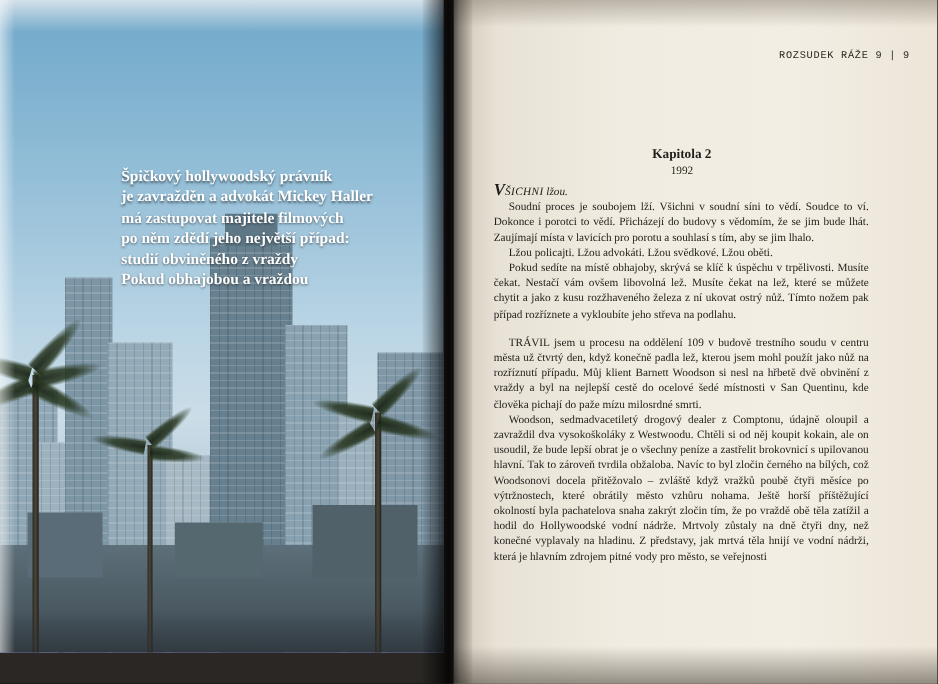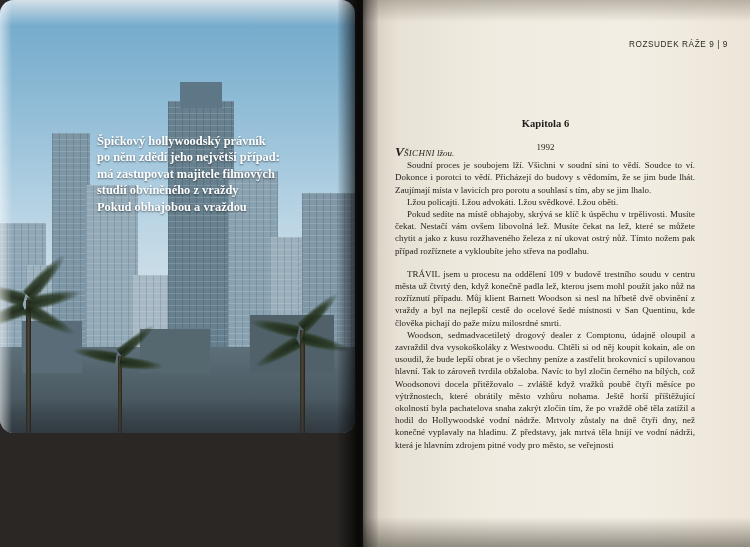--- a/index.html
+++ b/index.html
@@ -21,24 +21,23 @@
     background: #2a2724;
     overflow: hidden;
   }
 
   
   .left-page {
     position: absolute;
     left: 0;
     top: 0;
     width: 355px;
-    height: 433px;
+    height: 522px;
     overflow: hidden;
     background: #4c1d95;
-    border-radius: 14px;
   }
   .sky {
     position: absolute;
     left: 0; top: 0; right: 0; bottom: 0;
     background: linear-gradient(to bottom,
         #6fa7c9 0%,
         #86b6d2 18%,
         #a2c7dd 36%,
         #bcd6e5 52%,
         #cbdde7 64%,
@@ -147,41 +146,40 @@
     background: linear-gradient(to top, rgba(70,64,54,.55), rgba(70,64,54,0));
   }
 
   .running-head {
     position: absolute;
     right: 22px;
     top: 40px;
     font-size: 8.2px;
     letter-spacing: .6px;
     color: #2b2722;
-    font-family: Liberation Sans, sans-serif;
+    font-family: Liberation Mono, monospace;
     text-transform: uppercase;
   }
 
   .chapter-title {
     position: absolute;
     left: 0; right: 22px;
     top: 118px;
     text-align: center;
     font-size: 10.6px;
     font-weight: bold;
     color: #201d19;
   }
   .chapter-year {
     position: absolute;
     left: 0; right: 22px;
     top: 131px;
     text-align: center;
     font-size: 9px;
     color: #201d19;
-    margin-top: 11px;
   }
 
   .body-col {
     position: absolute;
     left: 32px;
     top: 146px;
     width: 300px;
     color: #201d19;
     font-size: 9.0px;
     line-height: 12.2px;
@@ -269,37 +267,38 @@
     <div class="frond" style="left:116px; top:350px; transform:rotate(190deg) scale(.8);"></div>
 
     <div class="palm-trunk" style="left:300px; top:330px; height:217px;"></div>
     <div class="frond" style="left:302px; top:320px; transform:rotate(-44deg) scale(.9);"></div>
     <div class="frond" style="left:302px; top:330px; transform:rotate(14deg) scale(.9);"></div>
     <div class="frond" style="left:298px; top:324px; transform:rotate(192deg) scale(.9);"></div>
     <div class="frond" style="left:298px; top:334px; transform:rotate(150deg) scale(.9);"></div>
 
     <div class="overlay-text">
       <div>Špičkový hollywoodský právník</div>
+      <div>je zavražděn a advokát Mickey Haller</div>
+      <div>má zastupovat majitele filmových</div>
       <div>po něm zdědí jeho největší případ:</div>
-      <div>má zastupovat majitele filmových</div>
       <div>studií obviněného z vraždy</div>
       <div>Pokud obhajobou a vraždou</div>
     </div>
 
     <div class="left-top-shade"></div>
     <div class="left-bot-shade"></div>
     <div class="film-edge"></div>
   </div>
 
   <div class="gutter"></div>
 
   <div class="right-page">
     <div class="running-head">ROZSUDEK RÁŽE 9 | 9</div>
 
-    <div class="chapter-title">Kapitola 6</div>
+    <div class="chapter-title">Kapitola 2</div>
     <div class="chapter-year">1992</div>
 
     <div class="body-col">
       <p class="first dropcap-line"><span class="dropcap">V</span><span class="smallcaps">ŠICHNI</span><span> lžou.</span></p>
       <p>Soudní proces je soubojem lží. Všichni v soudní síni to vědí. Soudce to ví. Dokonce i porotci to vědí. Přicházejí do budovy s vědomím, že se jim bude lhát. Zaujímají místa v lavicích pro porotu a souhlasí s tím, aby se jim lhalo.</p>
       <p>Lžou policajti. Lžou advokáti. Lžou svědkové. Lžou oběti.</p>
       <p>Pokud sedíte na místě obhajoby, skrývá se klíč k úspěchu v trpělivosti. Musíte čekat. Nestačí vám ovšem libovolná lež. Musíte čekat na lež, které se můžete chytit a jako z kusu rozžhaveného železa z ní ukovat ostrý nůž. Tímto nožem pak případ rozříznete a vykloubíte jeho střeva na podlahu.</p>
       <p class="gap">TRÁVIL jsem u procesu na oddělení 109 v budově trestního soudu v centru města už čtvrtý den, když konečně padla lež, kterou jsem mohl použít jako nůž na rozříznutí případu. Můj klient Barnett Woodson si nesl na hřbetě dvě obvinění z vraždy a byl na nejlepší cestě do ocelové šedé místnosti v San Quentinu, kde člověka pichají do paže mízu milosrdné smrti.</p>
       <p>Woodson, sedmadvacetiletý drogový dealer z Comptonu, údajně oloupil a zavraždil dva vysokoškoláky z Westwoodu. Chtěli si od něj koupit kokain, ale on usoudil, že bude lepší obrat je o všechny peníze a zastřelit brokovnicí s upilovanou hlavní. Tak to zároveň tvrdila obžaloba. Navíc to byl zločin černého na bílých, což Woodsonovi docela přitěžovalo – zvláště když vražků poubě čtyři měsíce po výtržnostech, které obrátily město vzhůru nohama. Ještě horší příštěžující okolností byla pachatelova snaha zakrýt zločin tím, že po vraždě obě těla zatížil a hodil do Hollywoodské vodní nádrže. Mrtvoly zůstaly na dně čtyři dny, než konečné vyplavaly na hladinu. Z představy, jak mrtvá těla hnijí ve vodní nádrži, která je hlavním zdrojem pitné vody pro město, se veřejnosti</p>
     </div>

